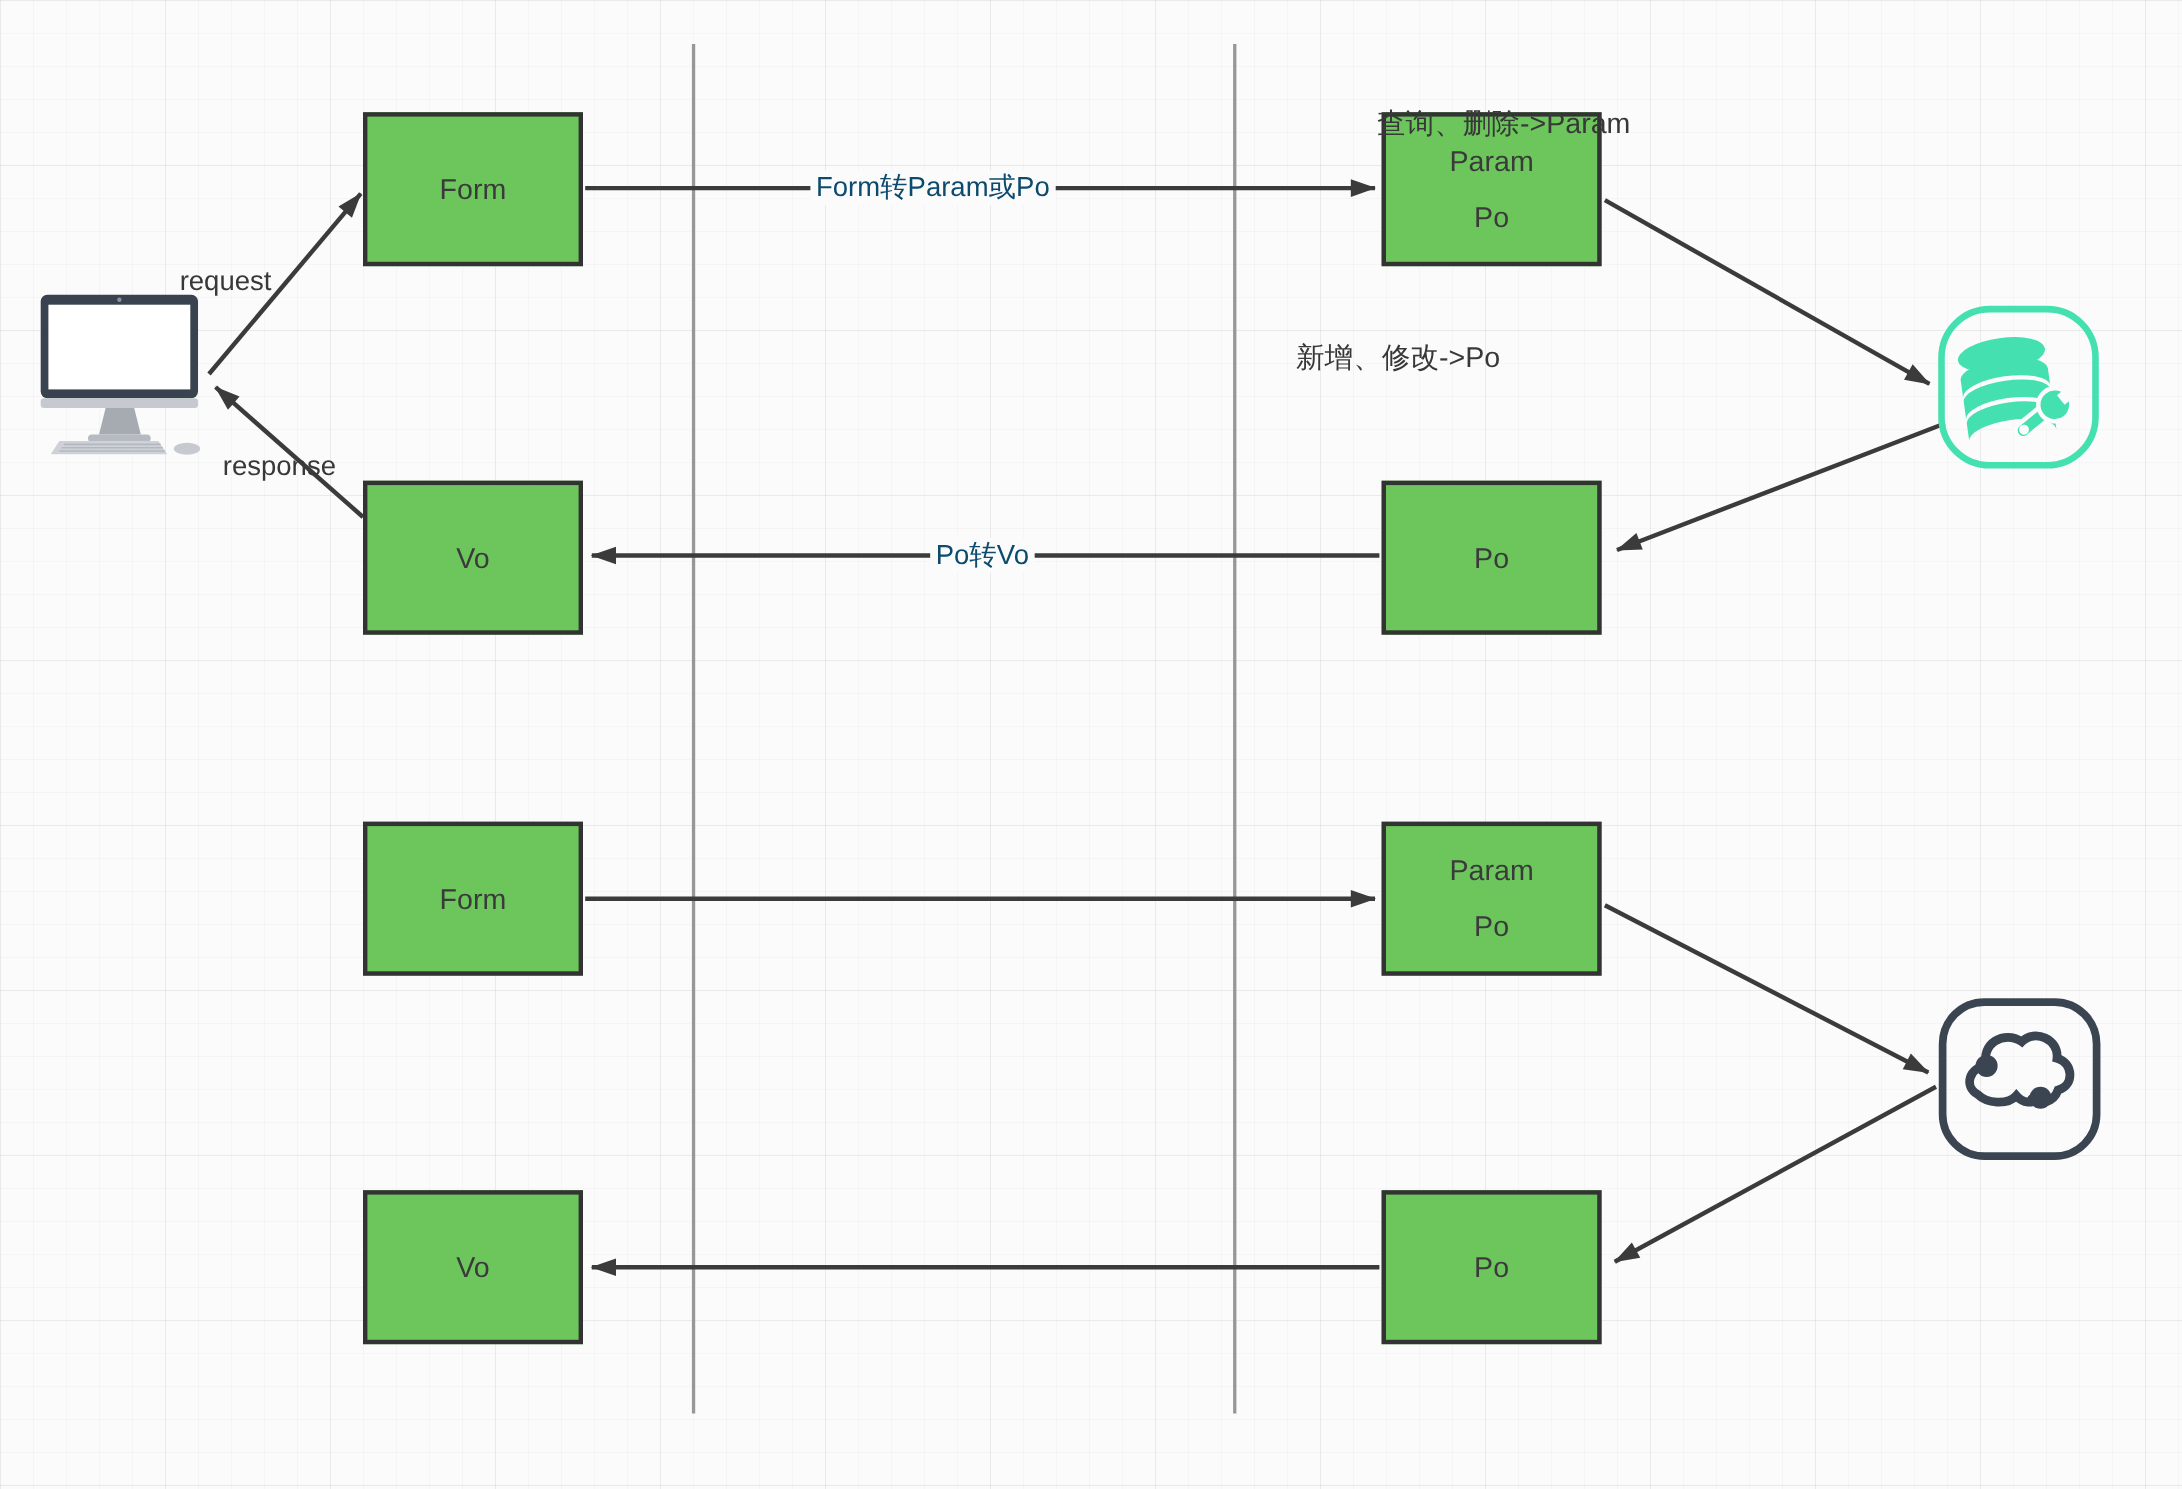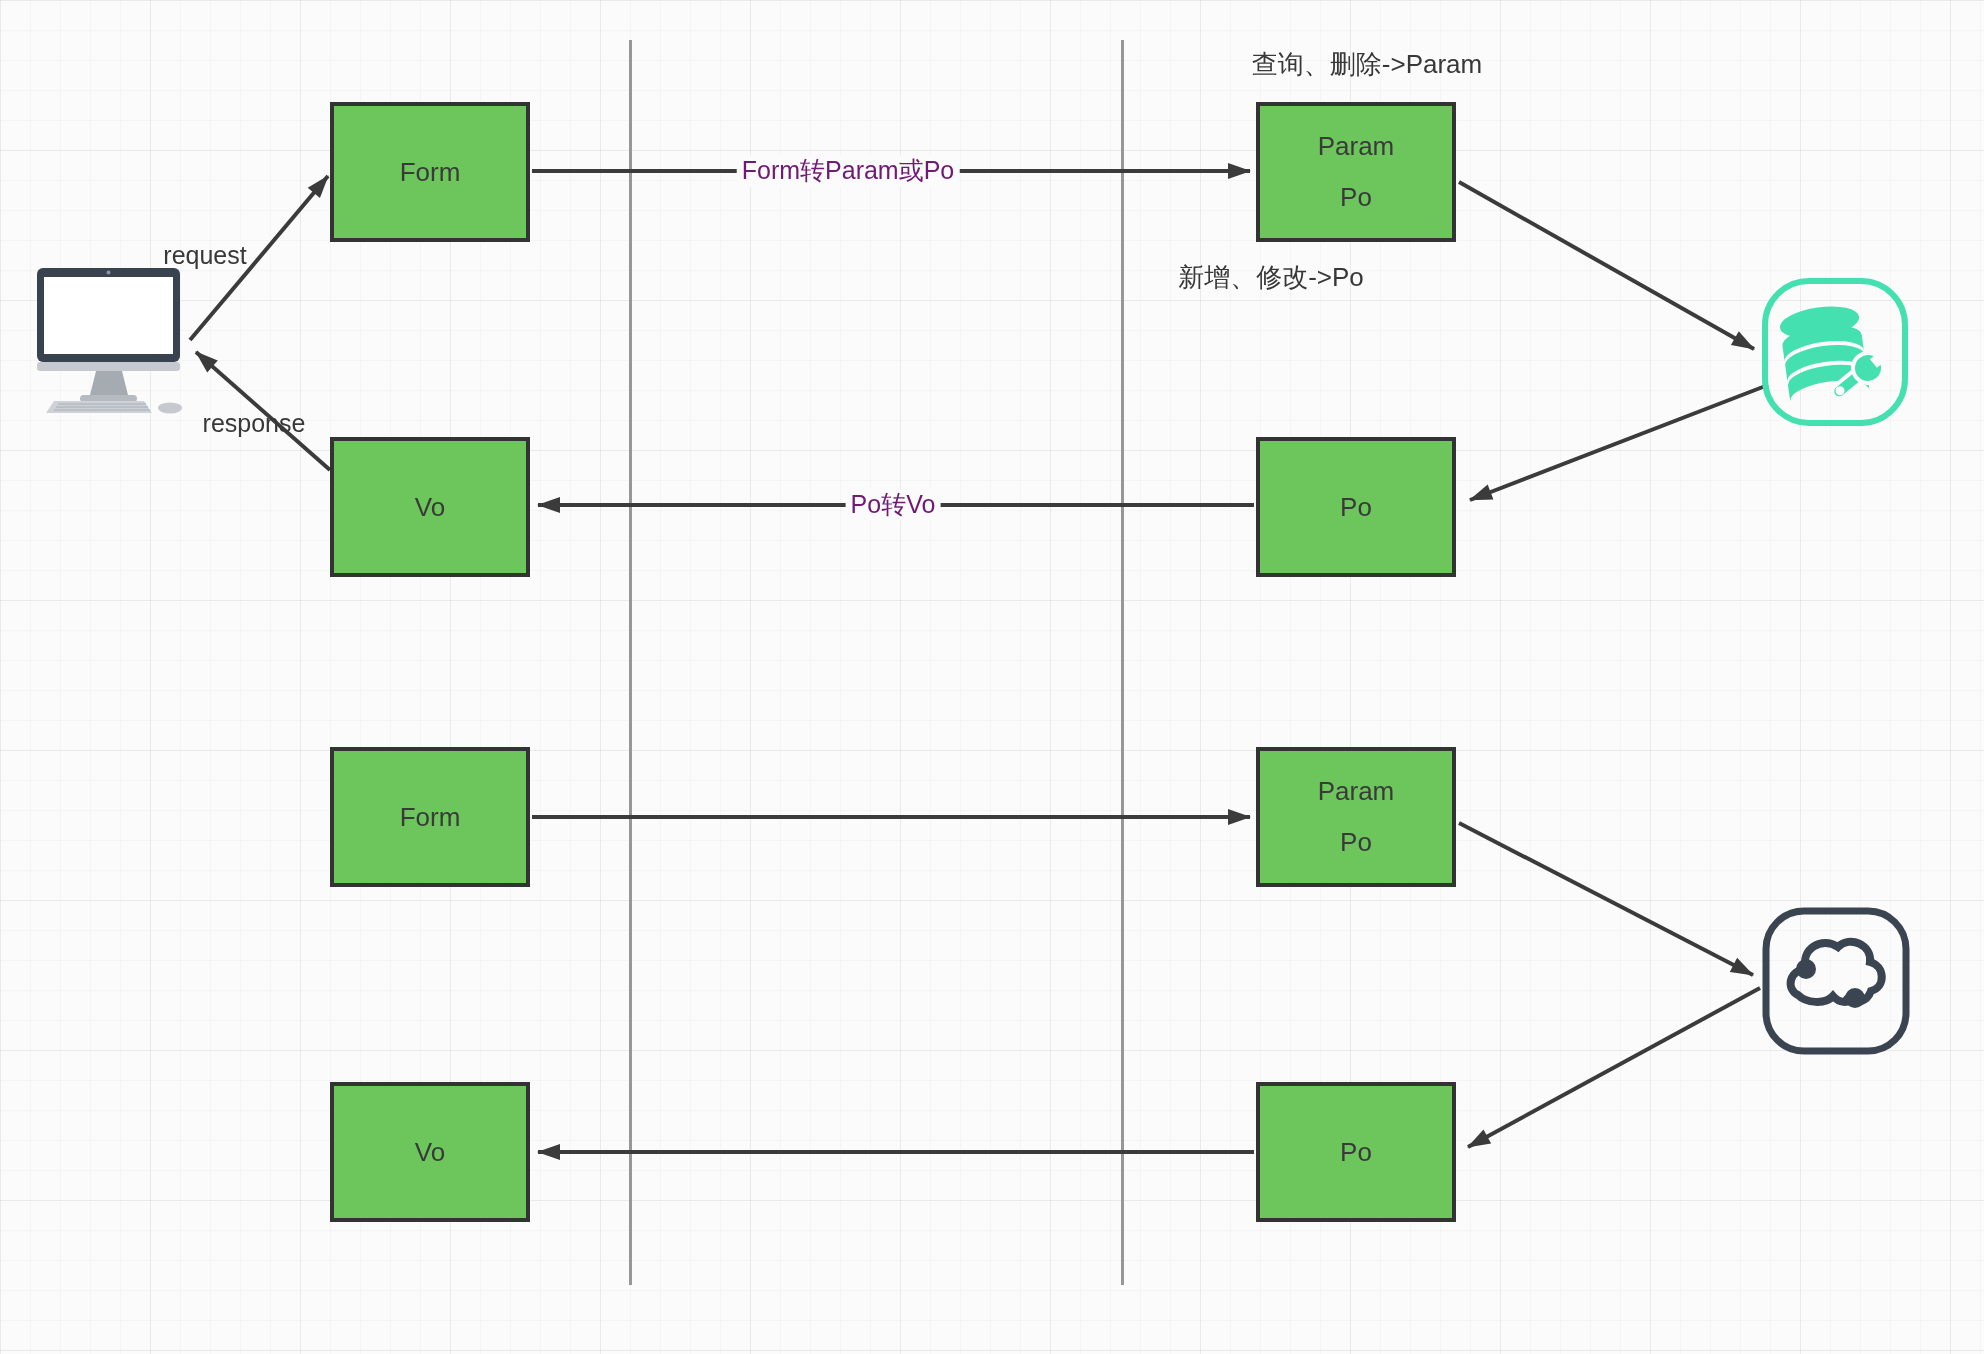--- a/index.html
+++ b/index.html
@@ -18,27 +18,27 @@
   .edges{position:absolute;left:0;top:0;}
   .node{
     position:absolute;width:200px;height:140px;box-sizing:border-box;
     background:#6CC65C;border:4px solid #333333;
     display:flex;flex-direction:column;align-items:center;justify-content:center;
     font-size:26px;color:#3a3a3a;text-align:center;
   }
   .node.two-line{justify-content:space-evenly;padding:6px 0;text-align:right;}
   .edge-label{
     position:absolute;transform:translate(-50%,-50%);
-    font-size:25px;color:#701a75;background:#fbfbfb;padding:0 5px;white-space:nowrap;line-height:1.25;
+    font-size:25px;color:#0c4a6e;background:#fbfbfb;padding:0 5px;white-space:nowrap;line-height:1.25;
   }
   .float-label{
     position:absolute;transform:translate(-50%,-50%);
     font-size:25px;color:#383838;white-space:nowrap;line-height:1.25;
   }
-  .annotation{font-size:26px;}
+  .annotation{font-size:26px;margin-top:48px;}
   .icon{position:absolute;}
 </style>
 </head>
 <body>
 
 <div id="canvas">
 
   <div class="vline" style="left:629px;"></div>
   <div class="vline" style="left:1121px;"></div>
 

